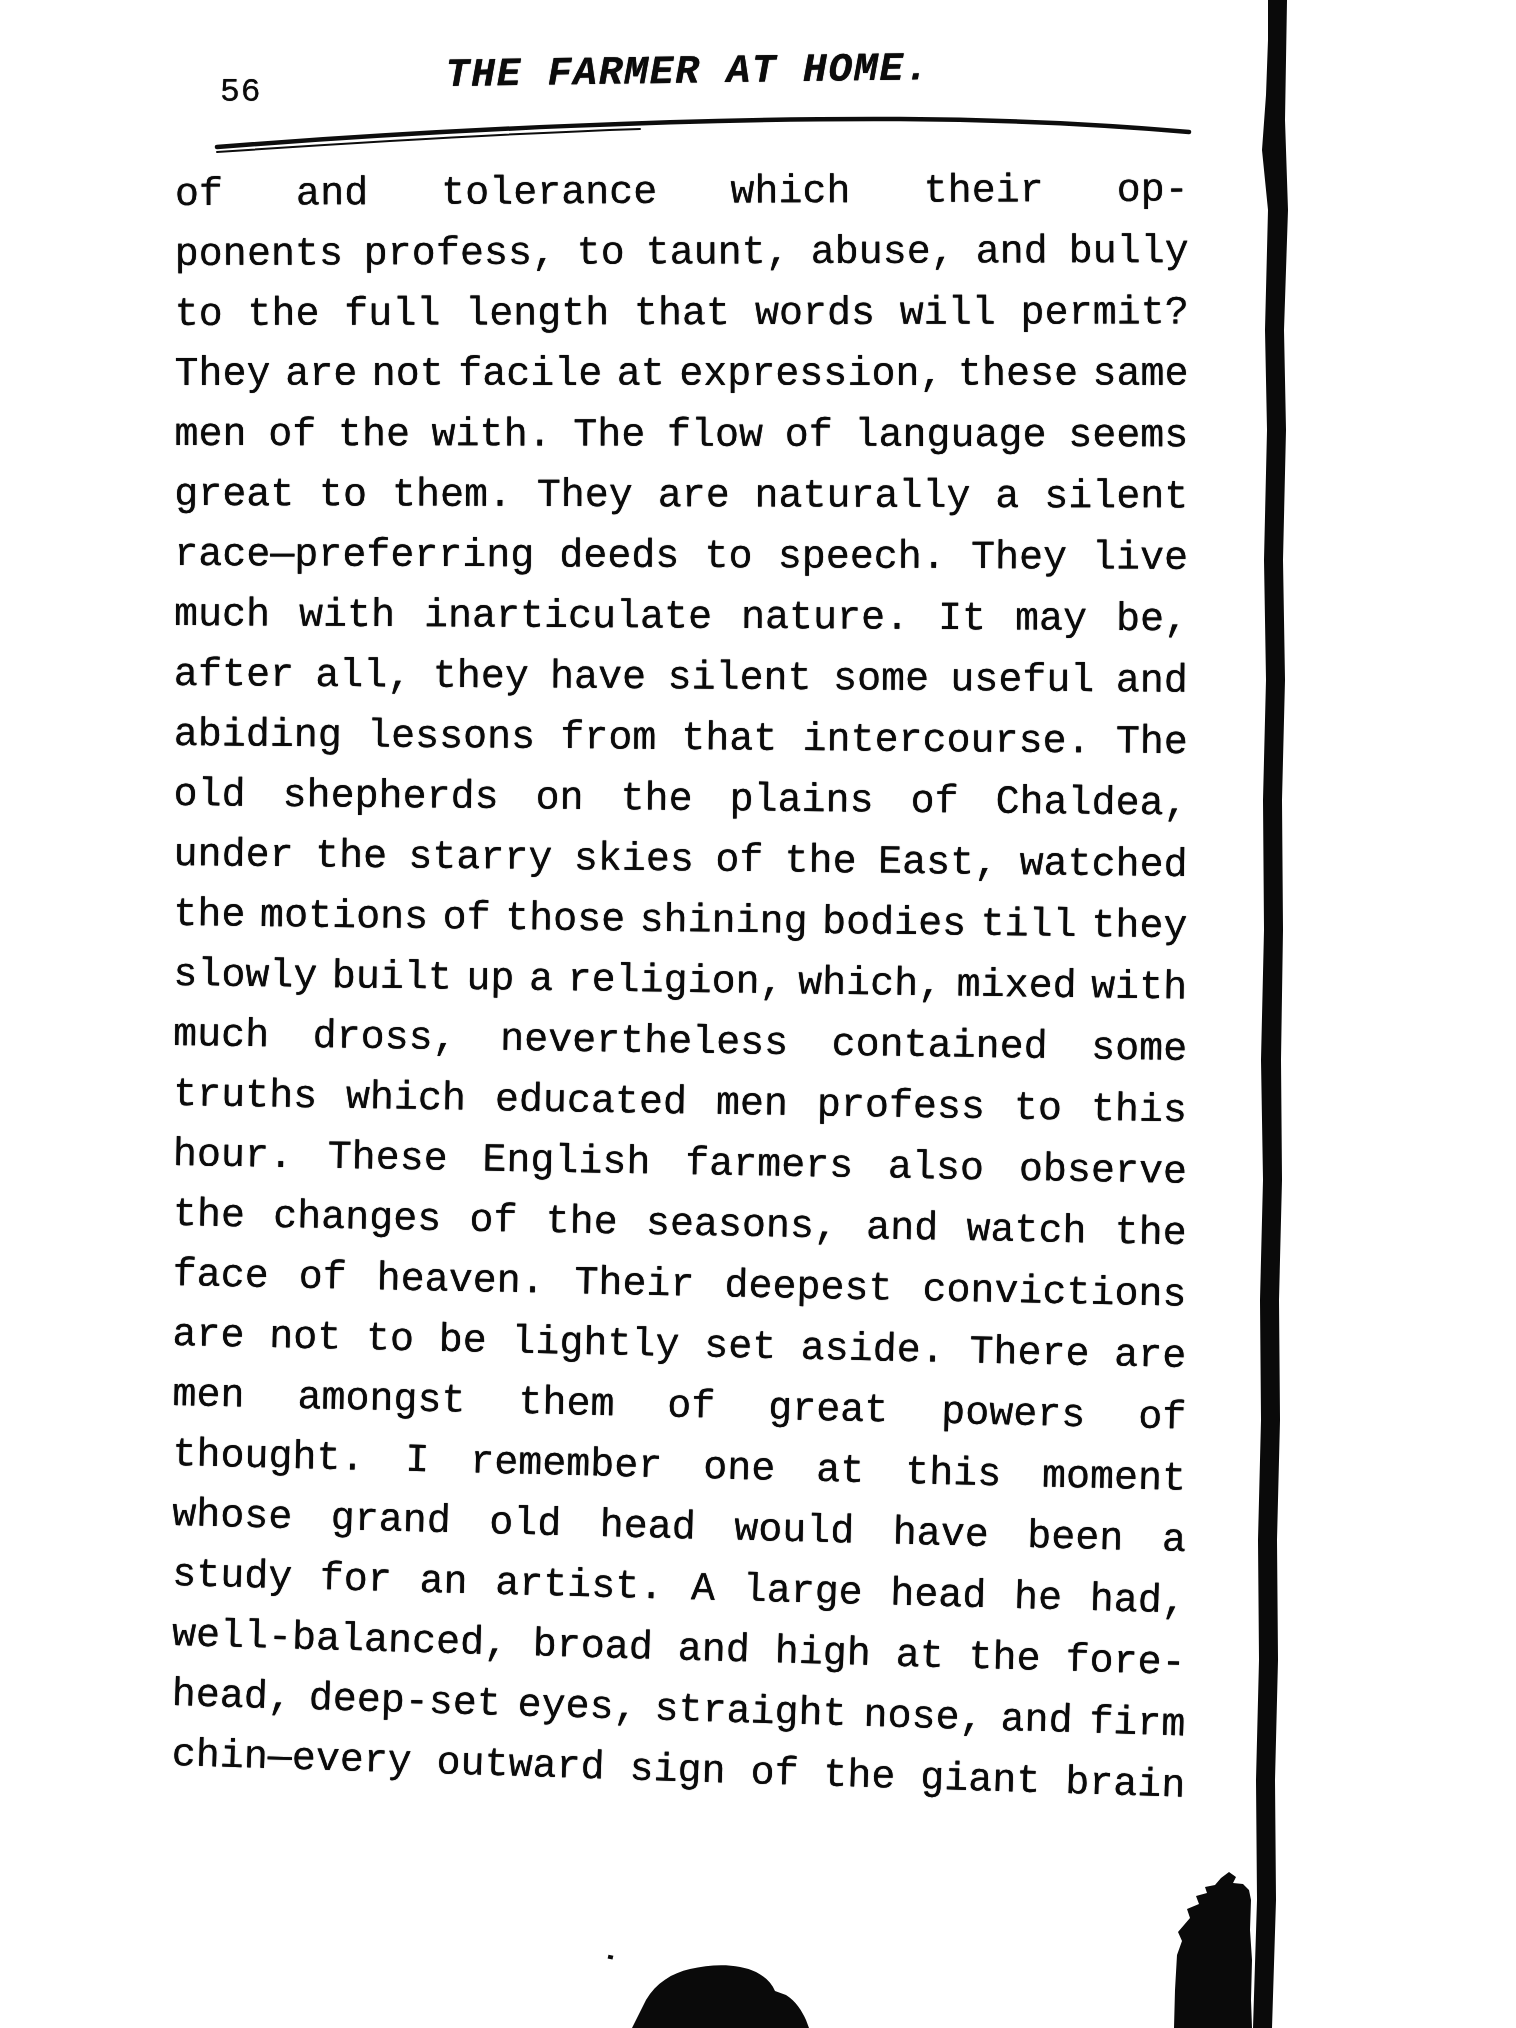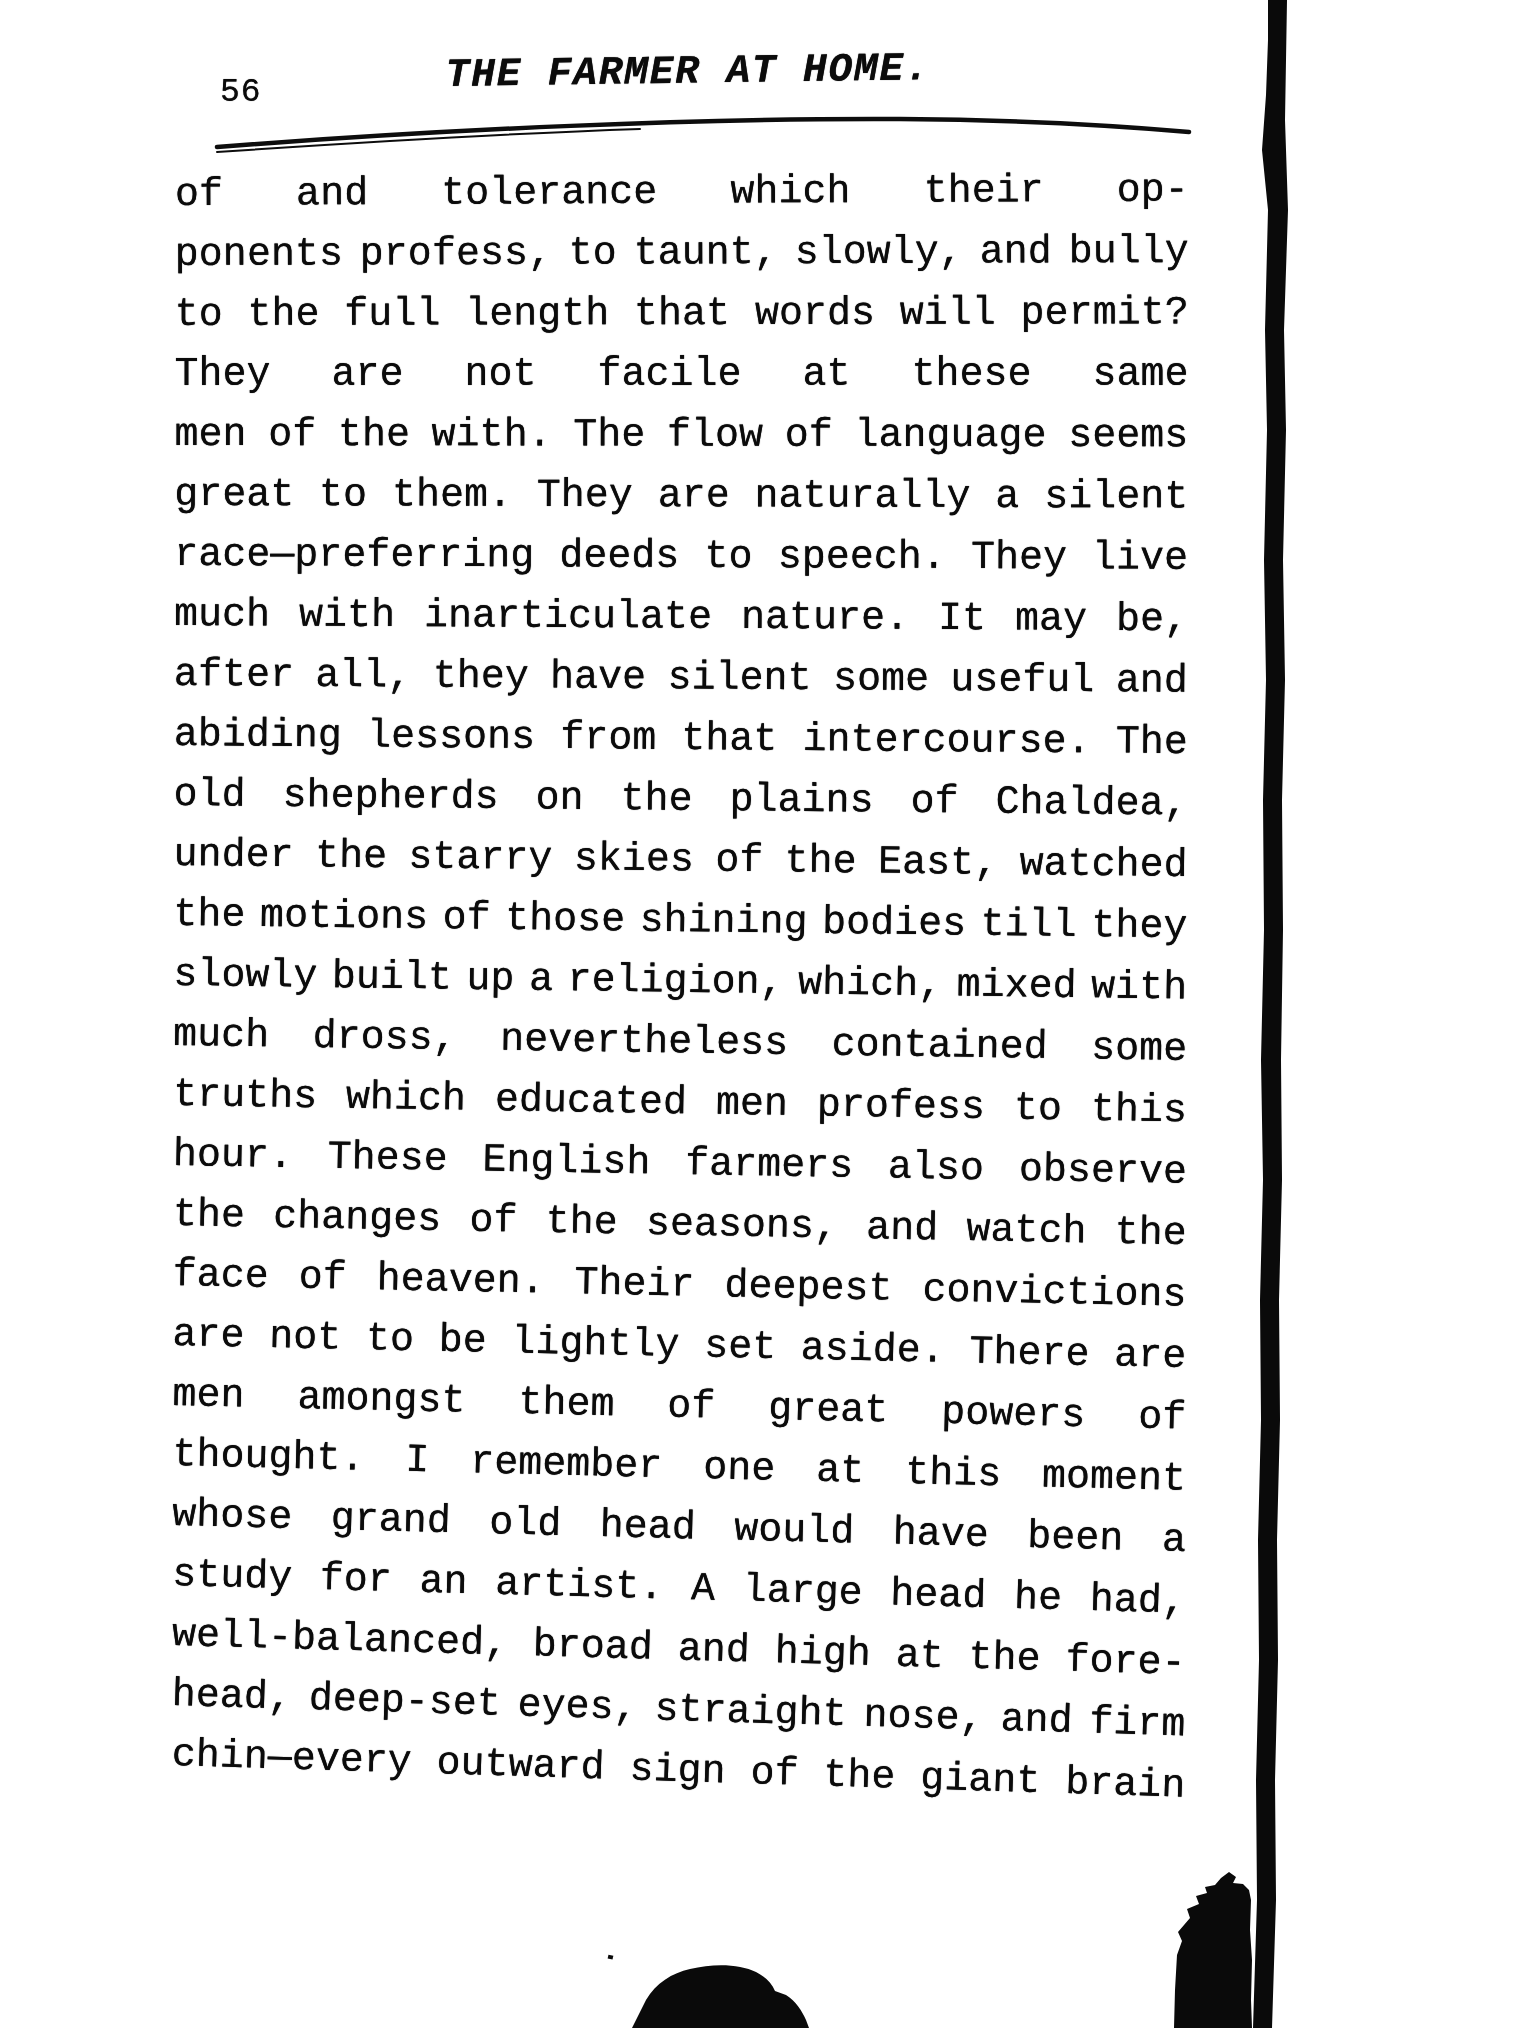--- a/index.html
+++ b/index.html
@@ -60,40 +60,41 @@
         <span>tolerance</span>
         <span>which</span>
         <span>their</span>
         <span>op-</span>
       </div>
       <div class="text-line" style="top: 225px; transform: translateX(-0.1px) rotate(-0.17deg);">
         <span>ponents</span>
         <span>profess,</span>
         <span>to</span>
         <span>taunt,</span>
-        <span>slowly,</span>
+        <span>abuse,</span>
         <span>and</span>
         <span>bully</span>
       </div>
       <div class="text-line" style="top: 285px; transform: translateX(-0.3px) rotate(-0.09deg);">
         <span>to</span>
         <span>the</span>
         <span>full</span>
         <span>length</span>
         <span>that</span>
         <span>words</span>
         <span>will</span>
         <span>permit?</span>
       </div>
       <div class="text-line" style="top: 345px; transform: translateX(-0.4px) rotate(-0.01deg);">
         <span>They</span>
         <span>are</span>
         <span>not</span>
         <span>facile</span>
         <span>at</span>
+        <span>expression,</span>
         <span>these</span>
         <span>same</span>
       </div>
       <div class="text-line" style="top: 405px; transform: translateX(-0.6px) rotate(0.07deg);">
         <span>men</span>
         <span>of</span>
         <span>the</span>
         <span>with.</span>
         <span>The</span>
         <span>flow</span>

